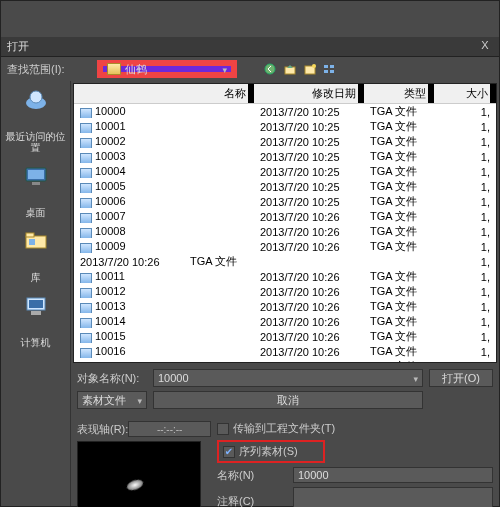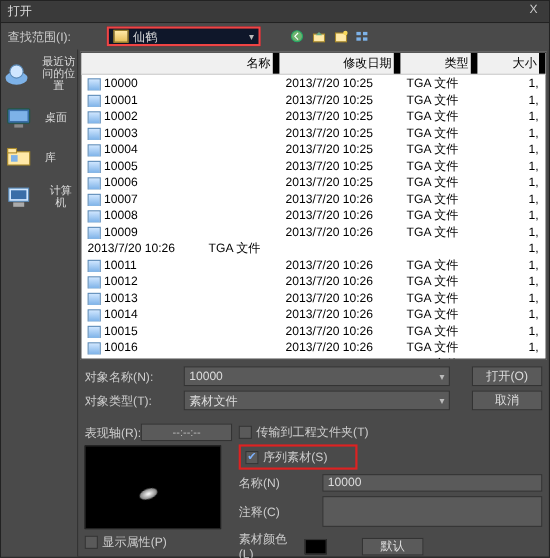--- a/index.html
+++ b/index.html
@@ -1,47 +1,47 @@
 <!DOCTYPE html>
 <html><head>
 <meta charset="utf-8">
 <style>
 * { box-sizing: border-box; margin: 0; padding: 0; }
 body { background: #1a1a1a; font-family: "Microsoft YaHei", sans-serif; font-size: 11px; color: #ccc; width: 500px; height: 507px; overflow: hidden; }
 .dialog { width: 500px; height: 507px; background: #4a4a4a; border: 1px solid #222; display: flex; flex-direction: column; }
-.titlebar { height: 20px; background: #3a3a3a; display: flex; align-items: center; padding: 0 6px; border-bottom: 1px solid #222; }
+.titlebar { height: 20px; background: #3a3a3a; display: flex; align-items: center; padding: 0 6px; border-bottom: 1px solid #222; margin-top: 36px; }
 .titlebar .title { flex: 1; color: #ddd; font-size: 11px; }
 .titlebar .close { width: 16px; height: 16px; text-align: center; color: #ccc; cursor: pointer; }
 .pathbar { height: 24px; display: flex; align-items: center; padding: 2px 6px; gap: 20px; background: #4a4a4a; }
 .pathbar .lbl { font-size: 11px; color: #ccc; width: 70px; }
-.pathbar .combo { flex: 0 0 140px; height: 18px; background: #0f172a; border: 2px solid #ef4444; display: flex; align-items: center; padding: 0 4px; color: #ddd; text-align: right; }
+.pathbar .combo { flex: 0 0 140px; height: 18px; background: #6d28d9; border: 6px solid #ef4444; display: flex; align-items: center; padding: 0 4px; color: #ddd; text-align: right; }
 .pathbar .combo .fld-icon { width: 14px; height: 12px; background: linear-gradient(#ffe9a8,#e6c05a); border: 1px solid #aa8a2a; margin-right: 4px; }
 .pathbar .combo .caret { margin-left: auto; }
 .toolicons { display: flex; gap: 2px; margin-left: 4px; }
 .toolicons .ti { width: 18px; height: 16px; display: flex; align-items: center; justify-content: center; }
 .ti svg { display:block; }
 .body { flex: 1; display: flex; min-height: 0; }
 .sidebar { width: 70px; background: #4a4a4a; border-right: 1px solid #333; display: flex; flex-direction: column; align-items: center; padding-top: 4px; gap: 6px; }
-.sb-item { display: flex; flex-direction: row; align-items: center; gap: 8px; cursor: pointer; width: 100%; padding: 2px 0; }
+.sb-item { display: flex; flex-direction: column; align-items: center; gap: 18px; cursor: pointer; width: 100%; padding: 2px 0; }
 .sb-item .ic { width: 32px; height: 26px; display: flex; align-items: center; justify-content: center; }
 .sb-item .tx { font-size: 10px; color: #ddd; text-align: center; line-height: 1.1; }
 .main { flex: 1; display: flex; flex-direction: column; min-width: 0; }
 .filelist { flex: 0 0 280px; background: #fff; color: #000; border: 1px solid #222; margin: 2px; overflow: hidden; display: flex; flex-direction: column; }
 .fl-head { display: flex; background: #f0f0f0; border-bottom: 1px solid #ccc; font-size: 11px; }
 .fl-head .col { padding: 2px 2px; border-right: 6px solid #000000; text-align: right; }
 .c-name { flex: 0 0 180px; }
 .c-date { flex: 0 0 110px; }
 .c-type { flex: 0 0 70px; }
 .c-size { flex: 1; text-align: right; }
 .fl-rows { flex: 1; overflow-y: auto; overflow-x: hidden; }
 .row { display: flex; font-size: 11px; height: 15px; align-items: center; }
 .row .cell { padding: 0 6px; white-space: nowrap; overflow: hidden; }
 .row .fi { width: 12px; height: 10px; display:inline-block; margin-right:3px; vertical-align:middle; }
 .row .fi::before { content:""; display:block; width:10px; height:10px; background:linear-gradient(#cfe6ff,#7db2e8); border:1px solid #5a8ab8; }
-.fields { padding: 4px 6px; display: grid; grid-template-columns: 70px 1fr 64px; gap: 4px 20px; align-items: center; }
+.fields { padding: 4px 6px; display: grid; grid-template-columns: 70px 1fr 64px; gap: 4px 6px; align-items: center; }
 .fields .flbl { font-size: 11px; color: #ccc; }
 .fields .fcombo { height: 18px; background: #5a5a5a; border: 1px solid #333; color: #ddd; padding: 0 4px; display: flex; align-items: center; }
 .fields .fcombo .caret { margin-left: auto; }
 .btn { height: 18px; background: #5a5a5a; border: 1px solid #333; color: #ddd; text-align: center; line-height: 16px; cursor: pointer; font-size: 11px; }
 .sep { height: 1px; background: #333; margin: 2px 6px; }
 .bottom { display: grid; grid-template-columns: 134px 1fr; gap: 6px; padding: 4px 6px 6px 6px; }
 .left-col { display: flex; flex-direction: column; gap: 4px; }
 .axisrow { display: flex; align-items: center; gap: 0; }
 .axisrow .albl { font-size: 11px; color: #ccc; }
 .axisrow .adrop { flex:1; height: 16px; background: #5a5a5a; border: 1px solid #333; display:flex; align-items:center; justify-content:center; color:#bbb; font-size:10px; }
@@ -272,21 +272,20 @@
       </div>
 
       <div class="fields">
         <span class="flbl">对象名称(N):</span>
         <div class="fcombo">
           <span>10000</span>
           <span class="caret"></span>
         </div>
         <div class="btn">打开(O)</div>
 
-        <span class="flbl">对象类型(T):</span>
         <div class="fcombo">
           <span>素材文件</span>
           <span class="caret"></span>
         </div>
         <div class="btn">取消</div>
       </div>
 
       <div class="sep"></div>
 
       <div class="bottom">

